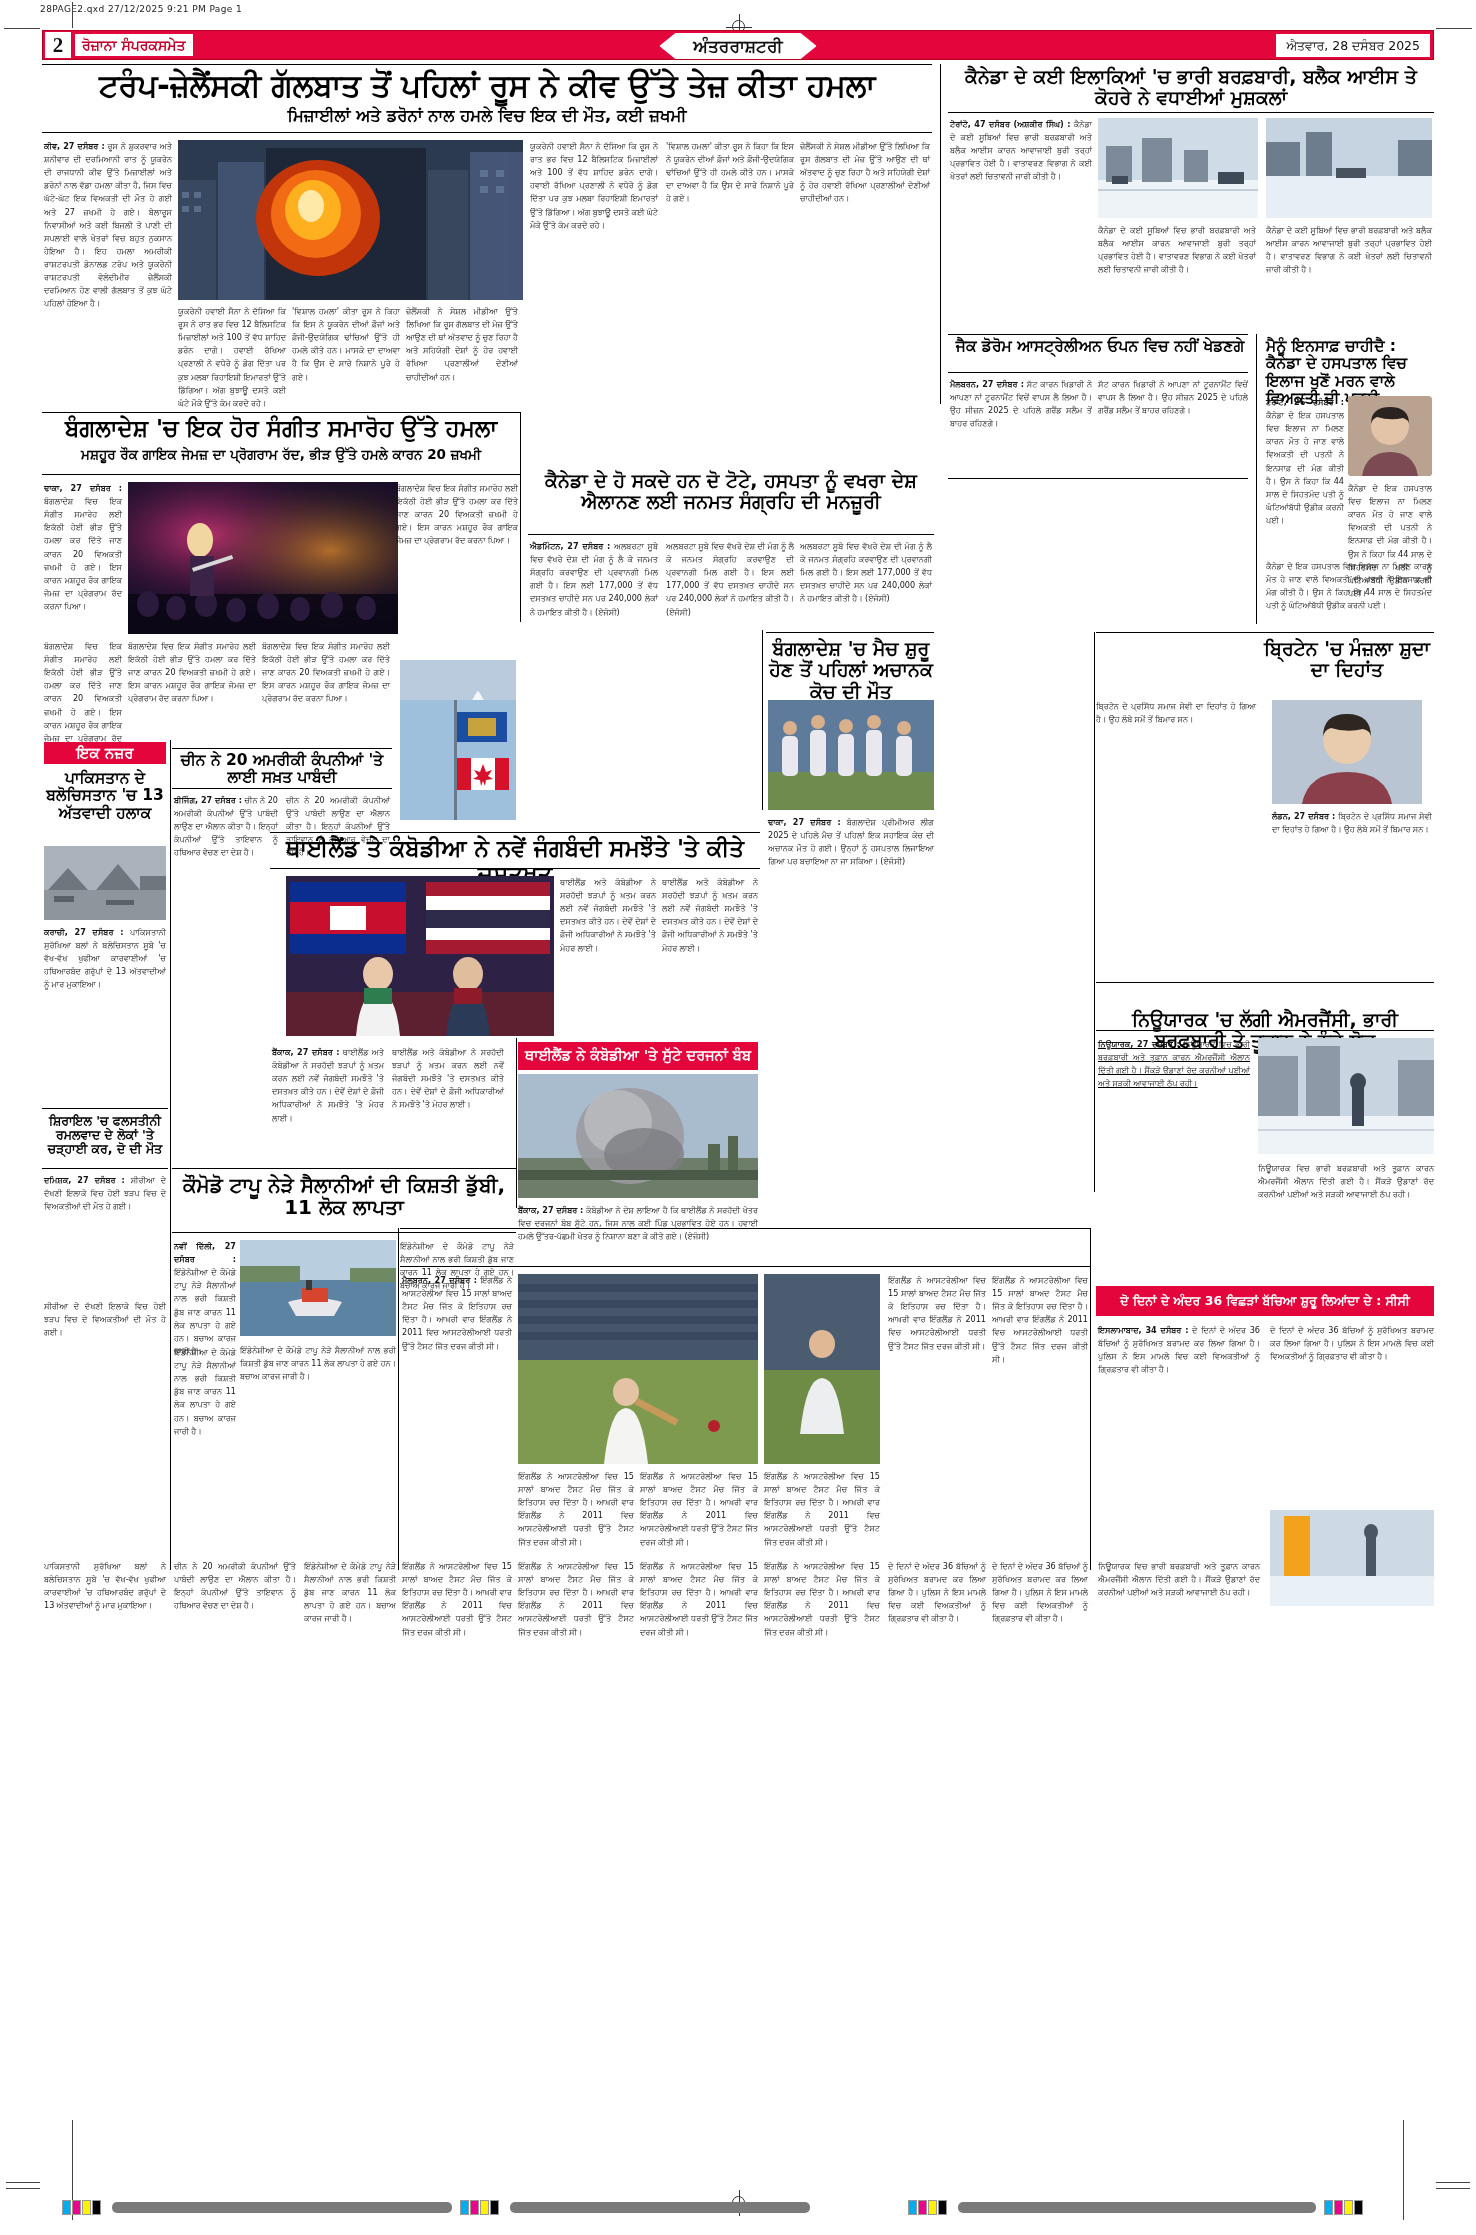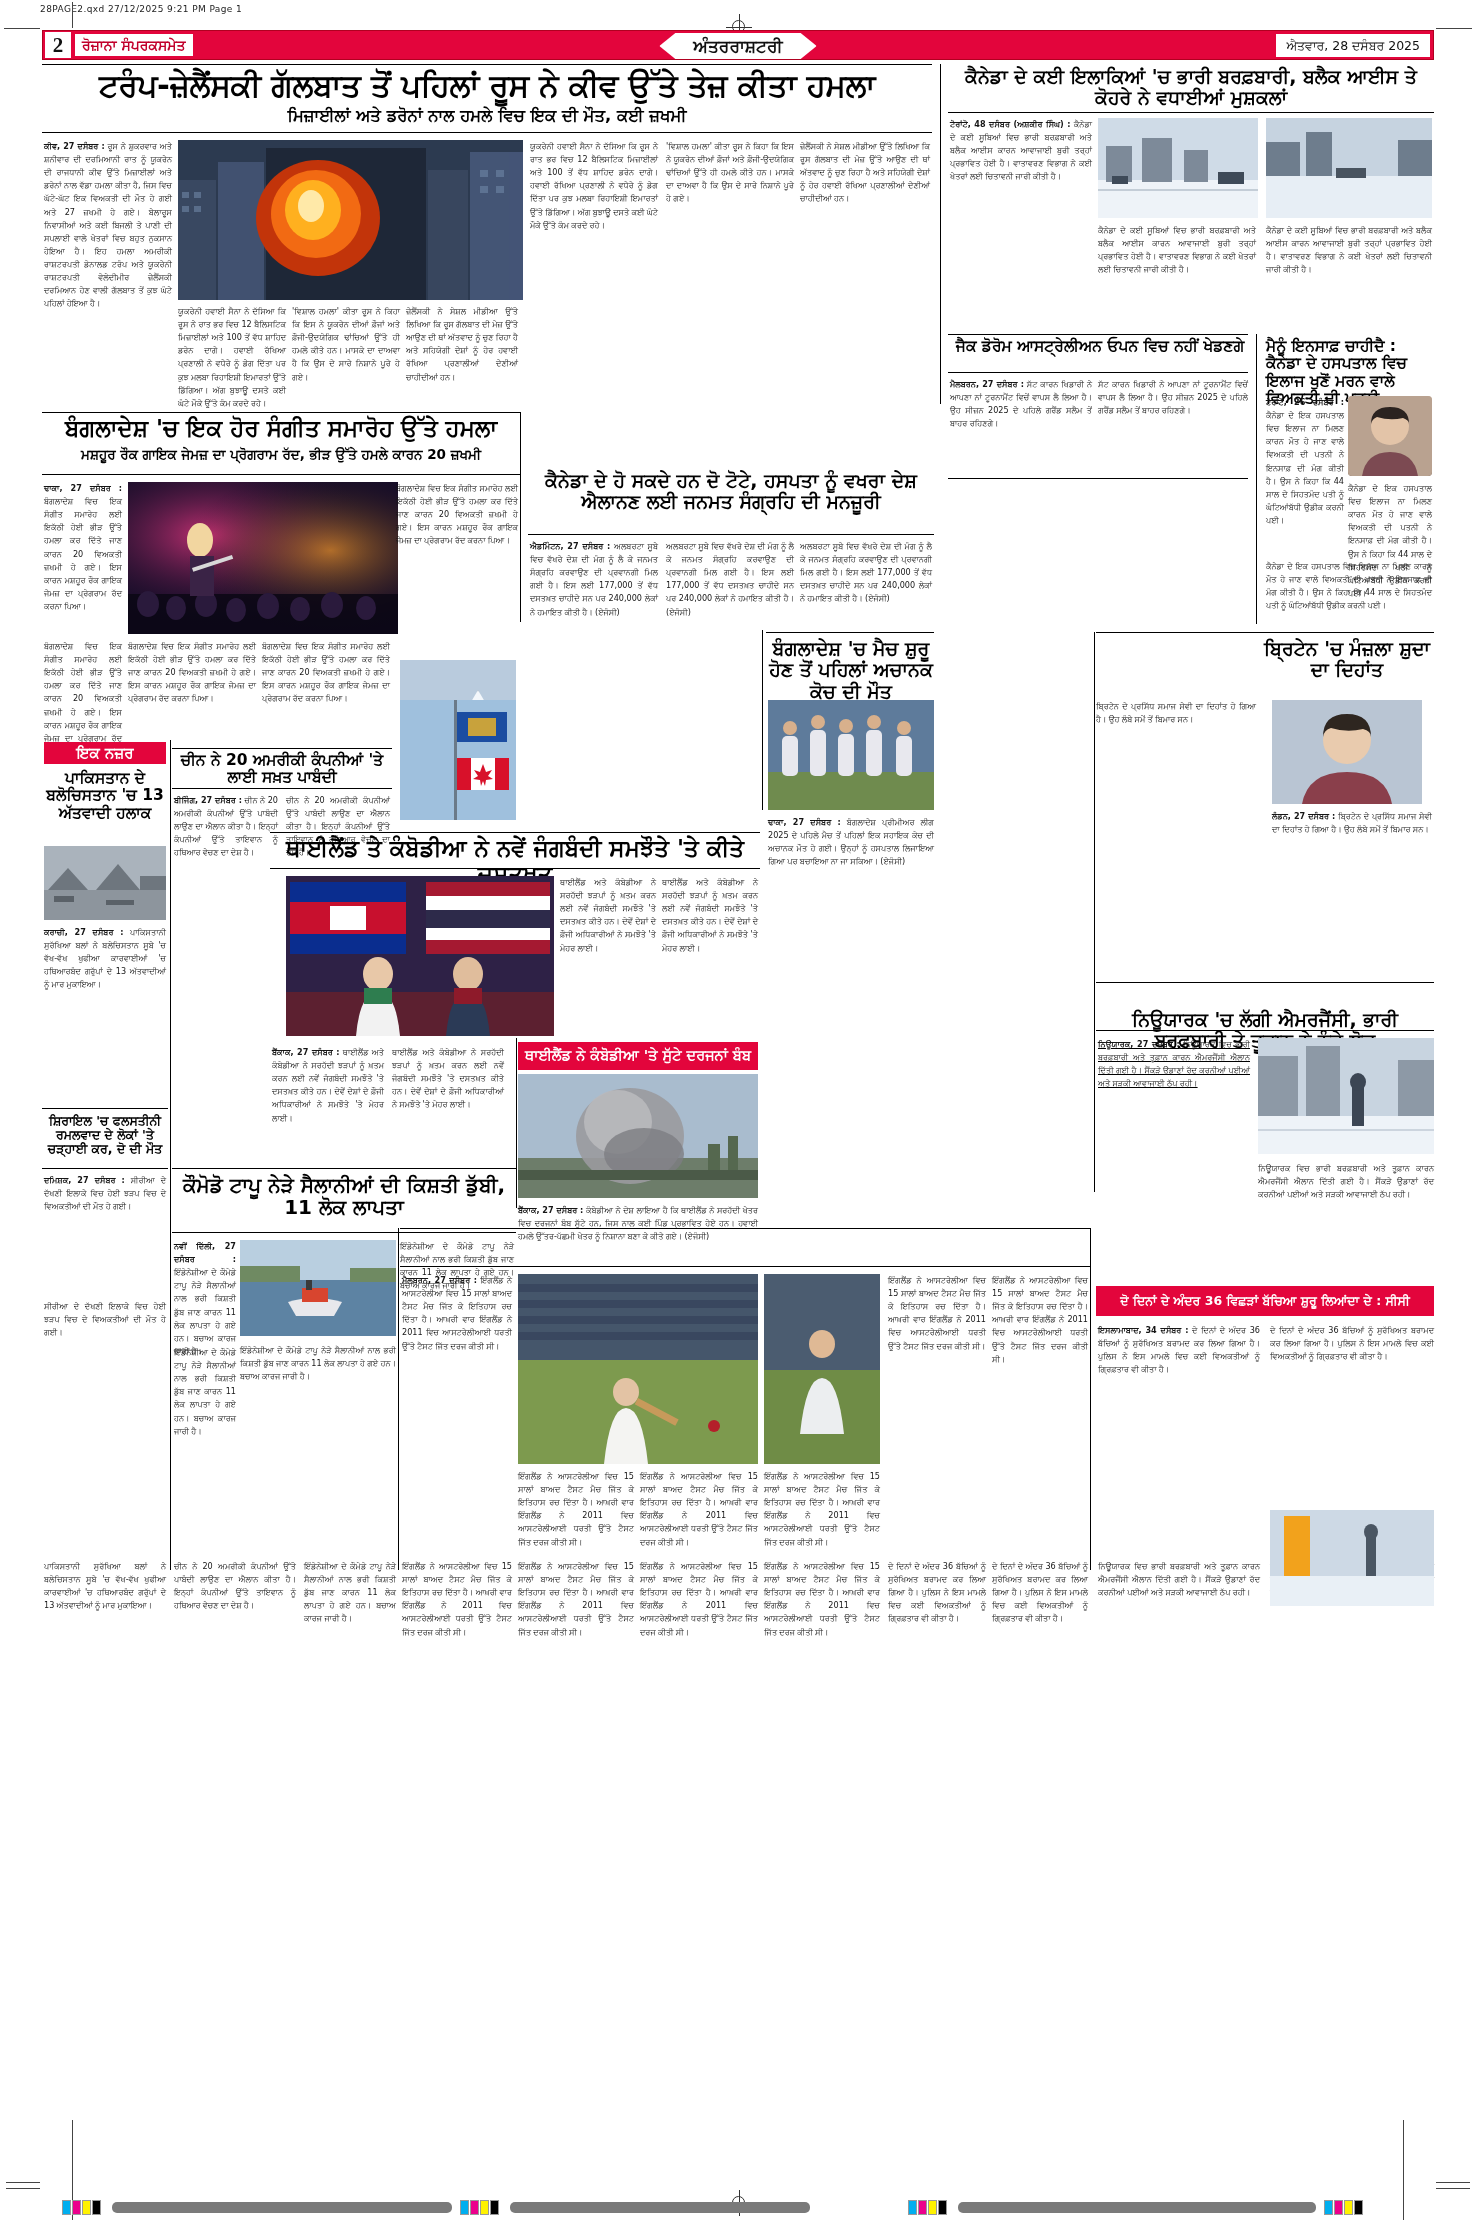--- a/index.html
+++ b/index.html
@@ -251,21 +251,21 @@
           <rect x="40" y="14" width="26" height="44"></rect>
           <rect x="132" y="22" width="34" height="36"></rect>
         </g>
       <g fill="#48535f">
           <rect x="70" y="50" width="30" height="10"></rect>
         </g>
     </svg>
   </div>
 
   <div class="col" style="left:950px; top:118px; width:142px;">
-    <p class="body"><span class="dateline">ਟੋਰਾਂਟੋ, 48 ਦਸੰਬਰ (ਅਸ਼ਕੀਰ ਸਿੰਘ) :</span>
+    <p class="body"><span class="dateline">ਟੋਰਾਂਟੋ, 47 ਦਸੰਬਰ (ਅਸ਼ਕੀਰ ਸਿੰਘ) :</span>
       <span>ਕੈਨੇਡਾ ਦੇ ਕਈ ਸੂਬਿਆਂ ਵਿਚ ਭਾਰੀ ਬਰਫ਼ਬਾਰੀ ਅਤੇ ਬਲੈਕ ਆਈਸ ਕਾਰਨ ਆਵਾਜਾਈ ਬੁਰੀ ਤਰ੍ਹਾਂ ਪ੍ਰਭਾਵਿਤ ਹੋਈ ਹੈ। ਵਾਤਾਵਰਣ ਵਿਭਾਗ ਨੇ ਕਈ ਖੇਤਰਾਂ ਲਈ ਚਿਤਾਵਨੀ ਜਾਰੀ ਕੀਤੀ ਹੈ।</span></p>
   </div>
   <div class="col" style="left:1098px; top:224px; width:158px;">
     <p class="body">ਕੈਨੇਡਾ ਦੇ ਕਈ ਸੂਬਿਆਂ ਵਿਚ ਭਾਰੀ ਬਰਫ਼ਬਾਰੀ ਅਤੇ ਬਲੈਕ ਆਈਸ ਕਾਰਨ ਆਵਾਜਾਈ ਬੁਰੀ ਤਰ੍ਹਾਂ ਪ੍ਰਭਾਵਿਤ ਹੋਈ ਹੈ। ਵਾਤਾਵਰਣ ਵਿਭਾਗ ਨੇ ਕਈ ਖੇਤਰਾਂ ਲਈ ਚਿਤਾਵਨੀ ਜਾਰੀ ਕੀਤੀ ਹੈ।</p>
   </div>
   <div class="col" style="left:1266px; top:224px; width:166px;">
     <p class="body">ਕੈਨੇਡਾ ਦੇ ਕਈ ਸੂਬਿਆਂ ਵਿਚ ਭਾਰੀ ਬਰਫ਼ਬਾਰੀ ਅਤੇ ਬਲੈਕ ਆਈਸ ਕਾਰਨ ਆਵਾਜਾਈ ਬੁਰੀ ਤਰ੍ਹਾਂ ਪ੍ਰਭਾਵਿਤ ਹੋਈ ਹੈ। ਵਾਤਾਵਰਣ ਵਿਭਾਗ ਨੇ ਕਈ ਖੇਤਰਾਂ ਲਈ ਚਿਤਾਵਨੀ ਜਾਰੀ ਕੀਤੀ ਹੈ।</p>
   </div>
 
   <div class="rule hrule" style="left:948px; top:334px; width:300px;"></div>

